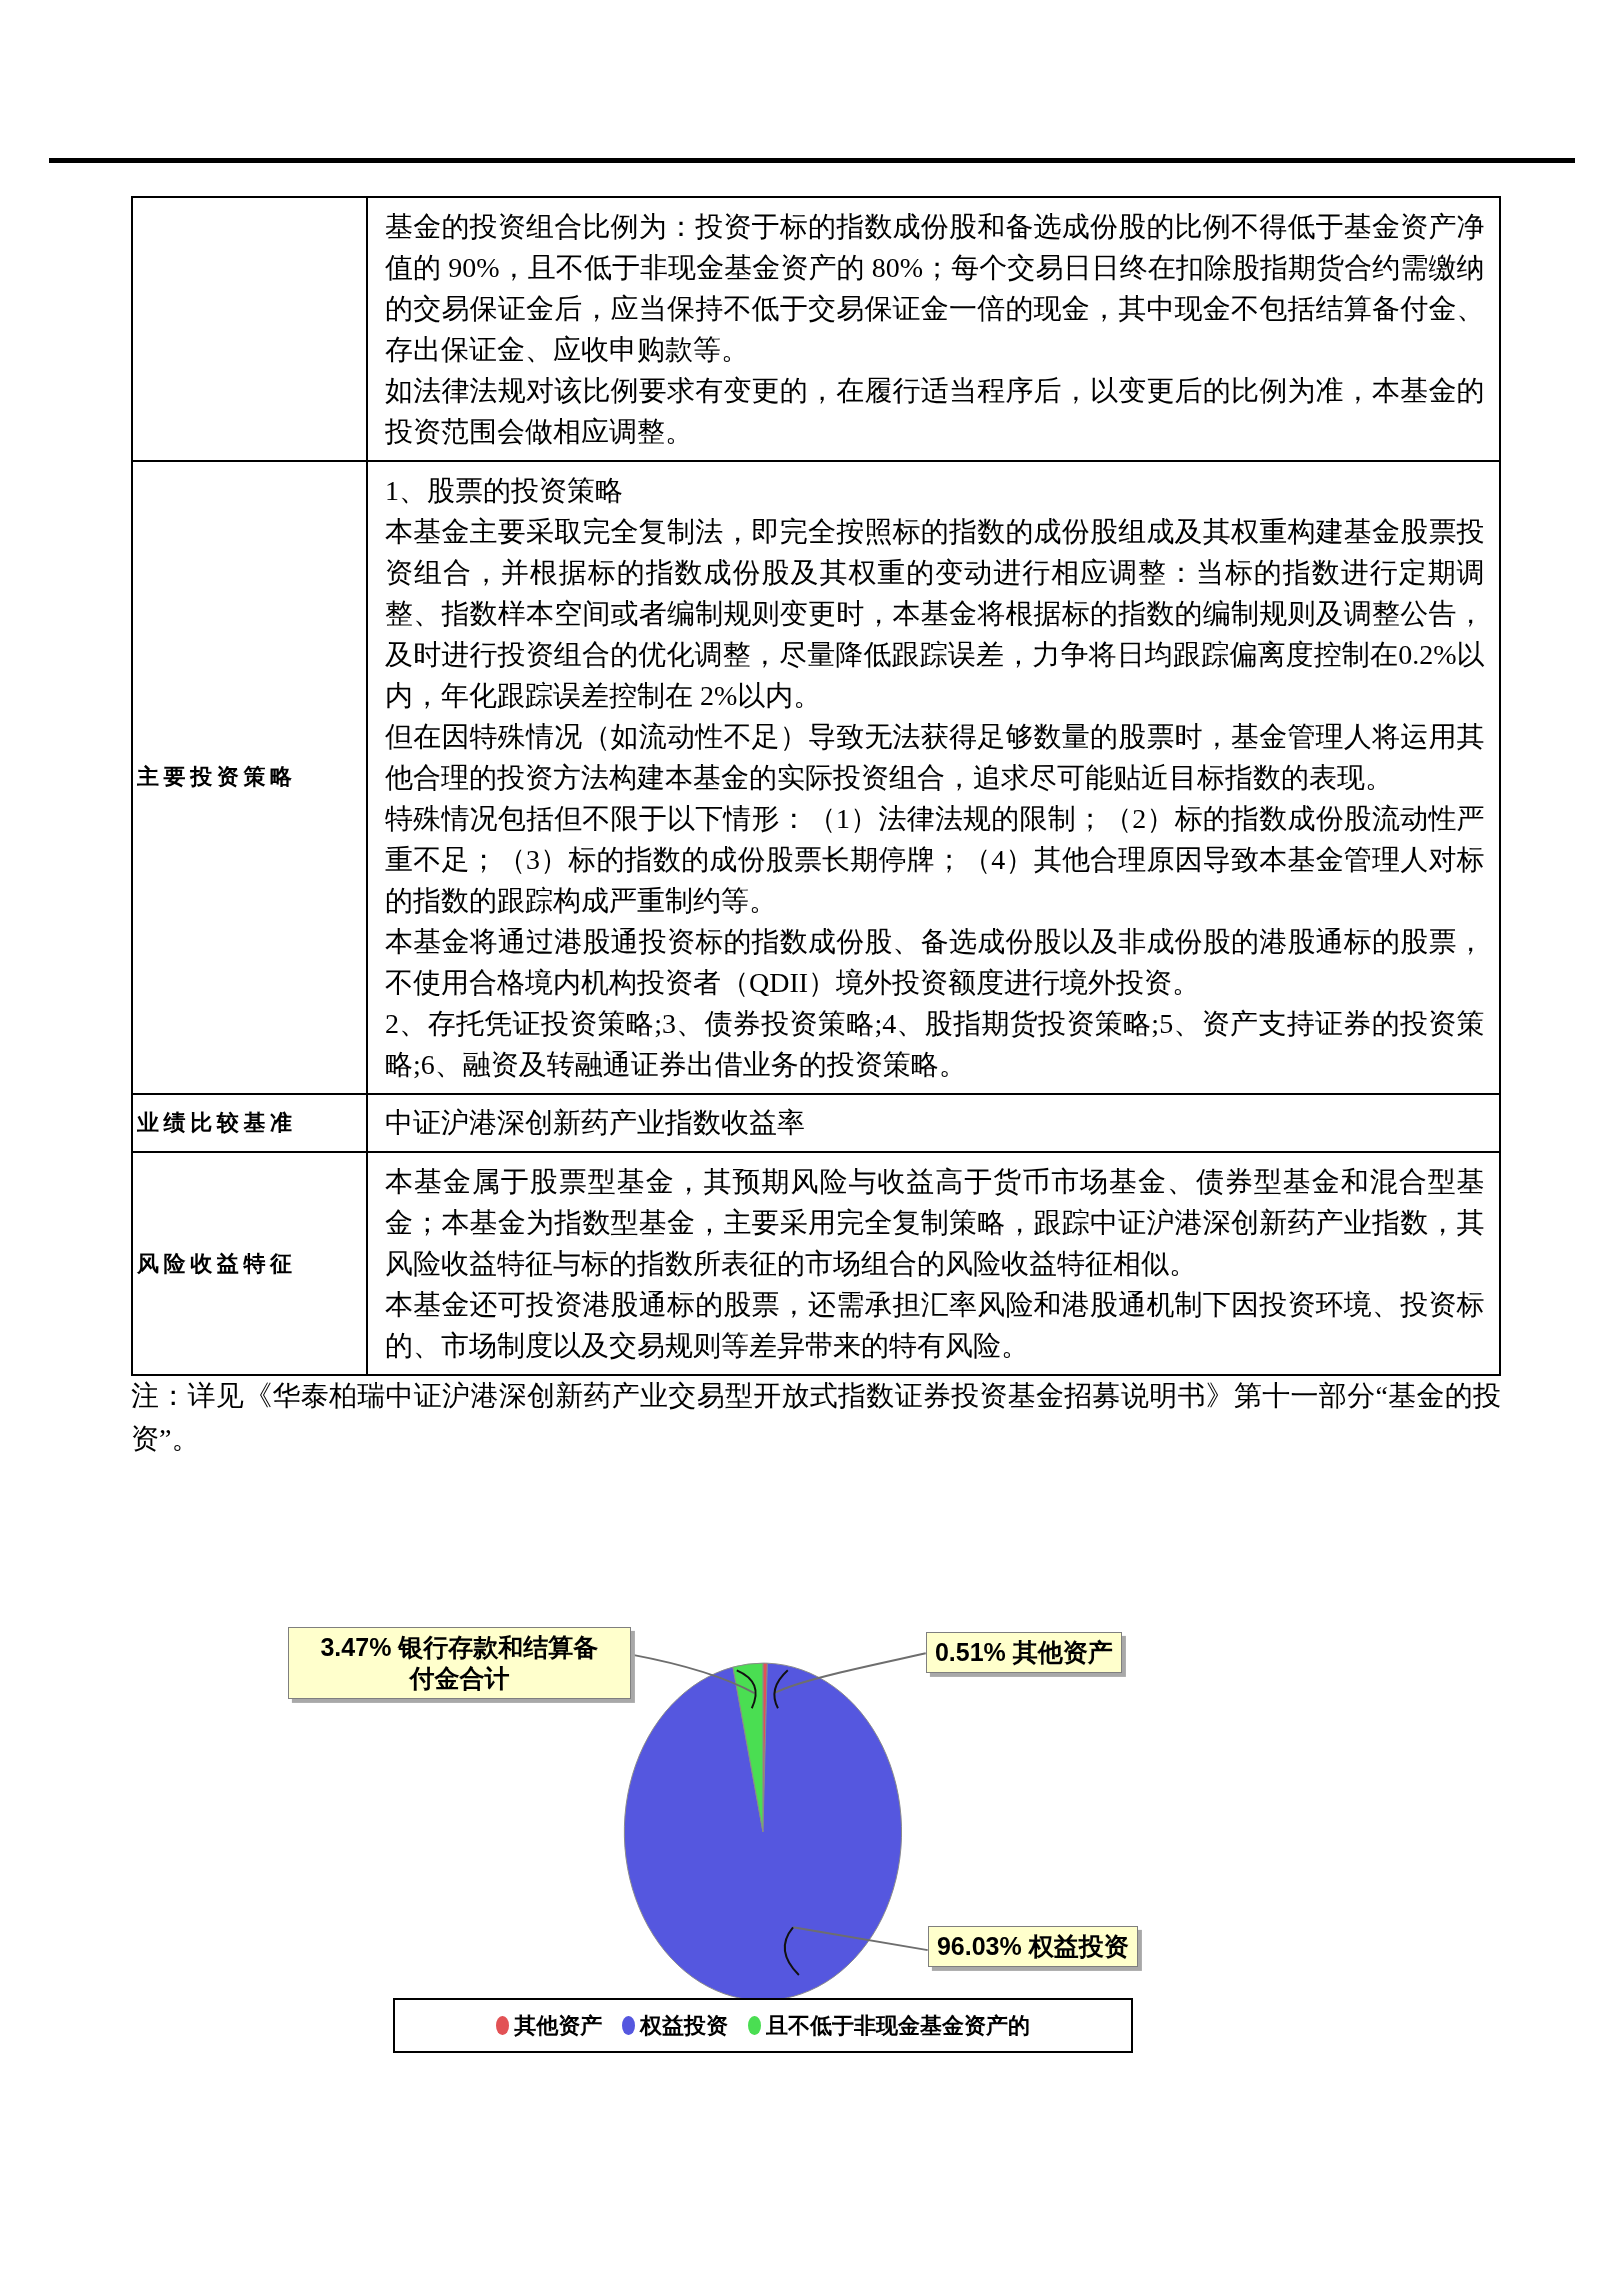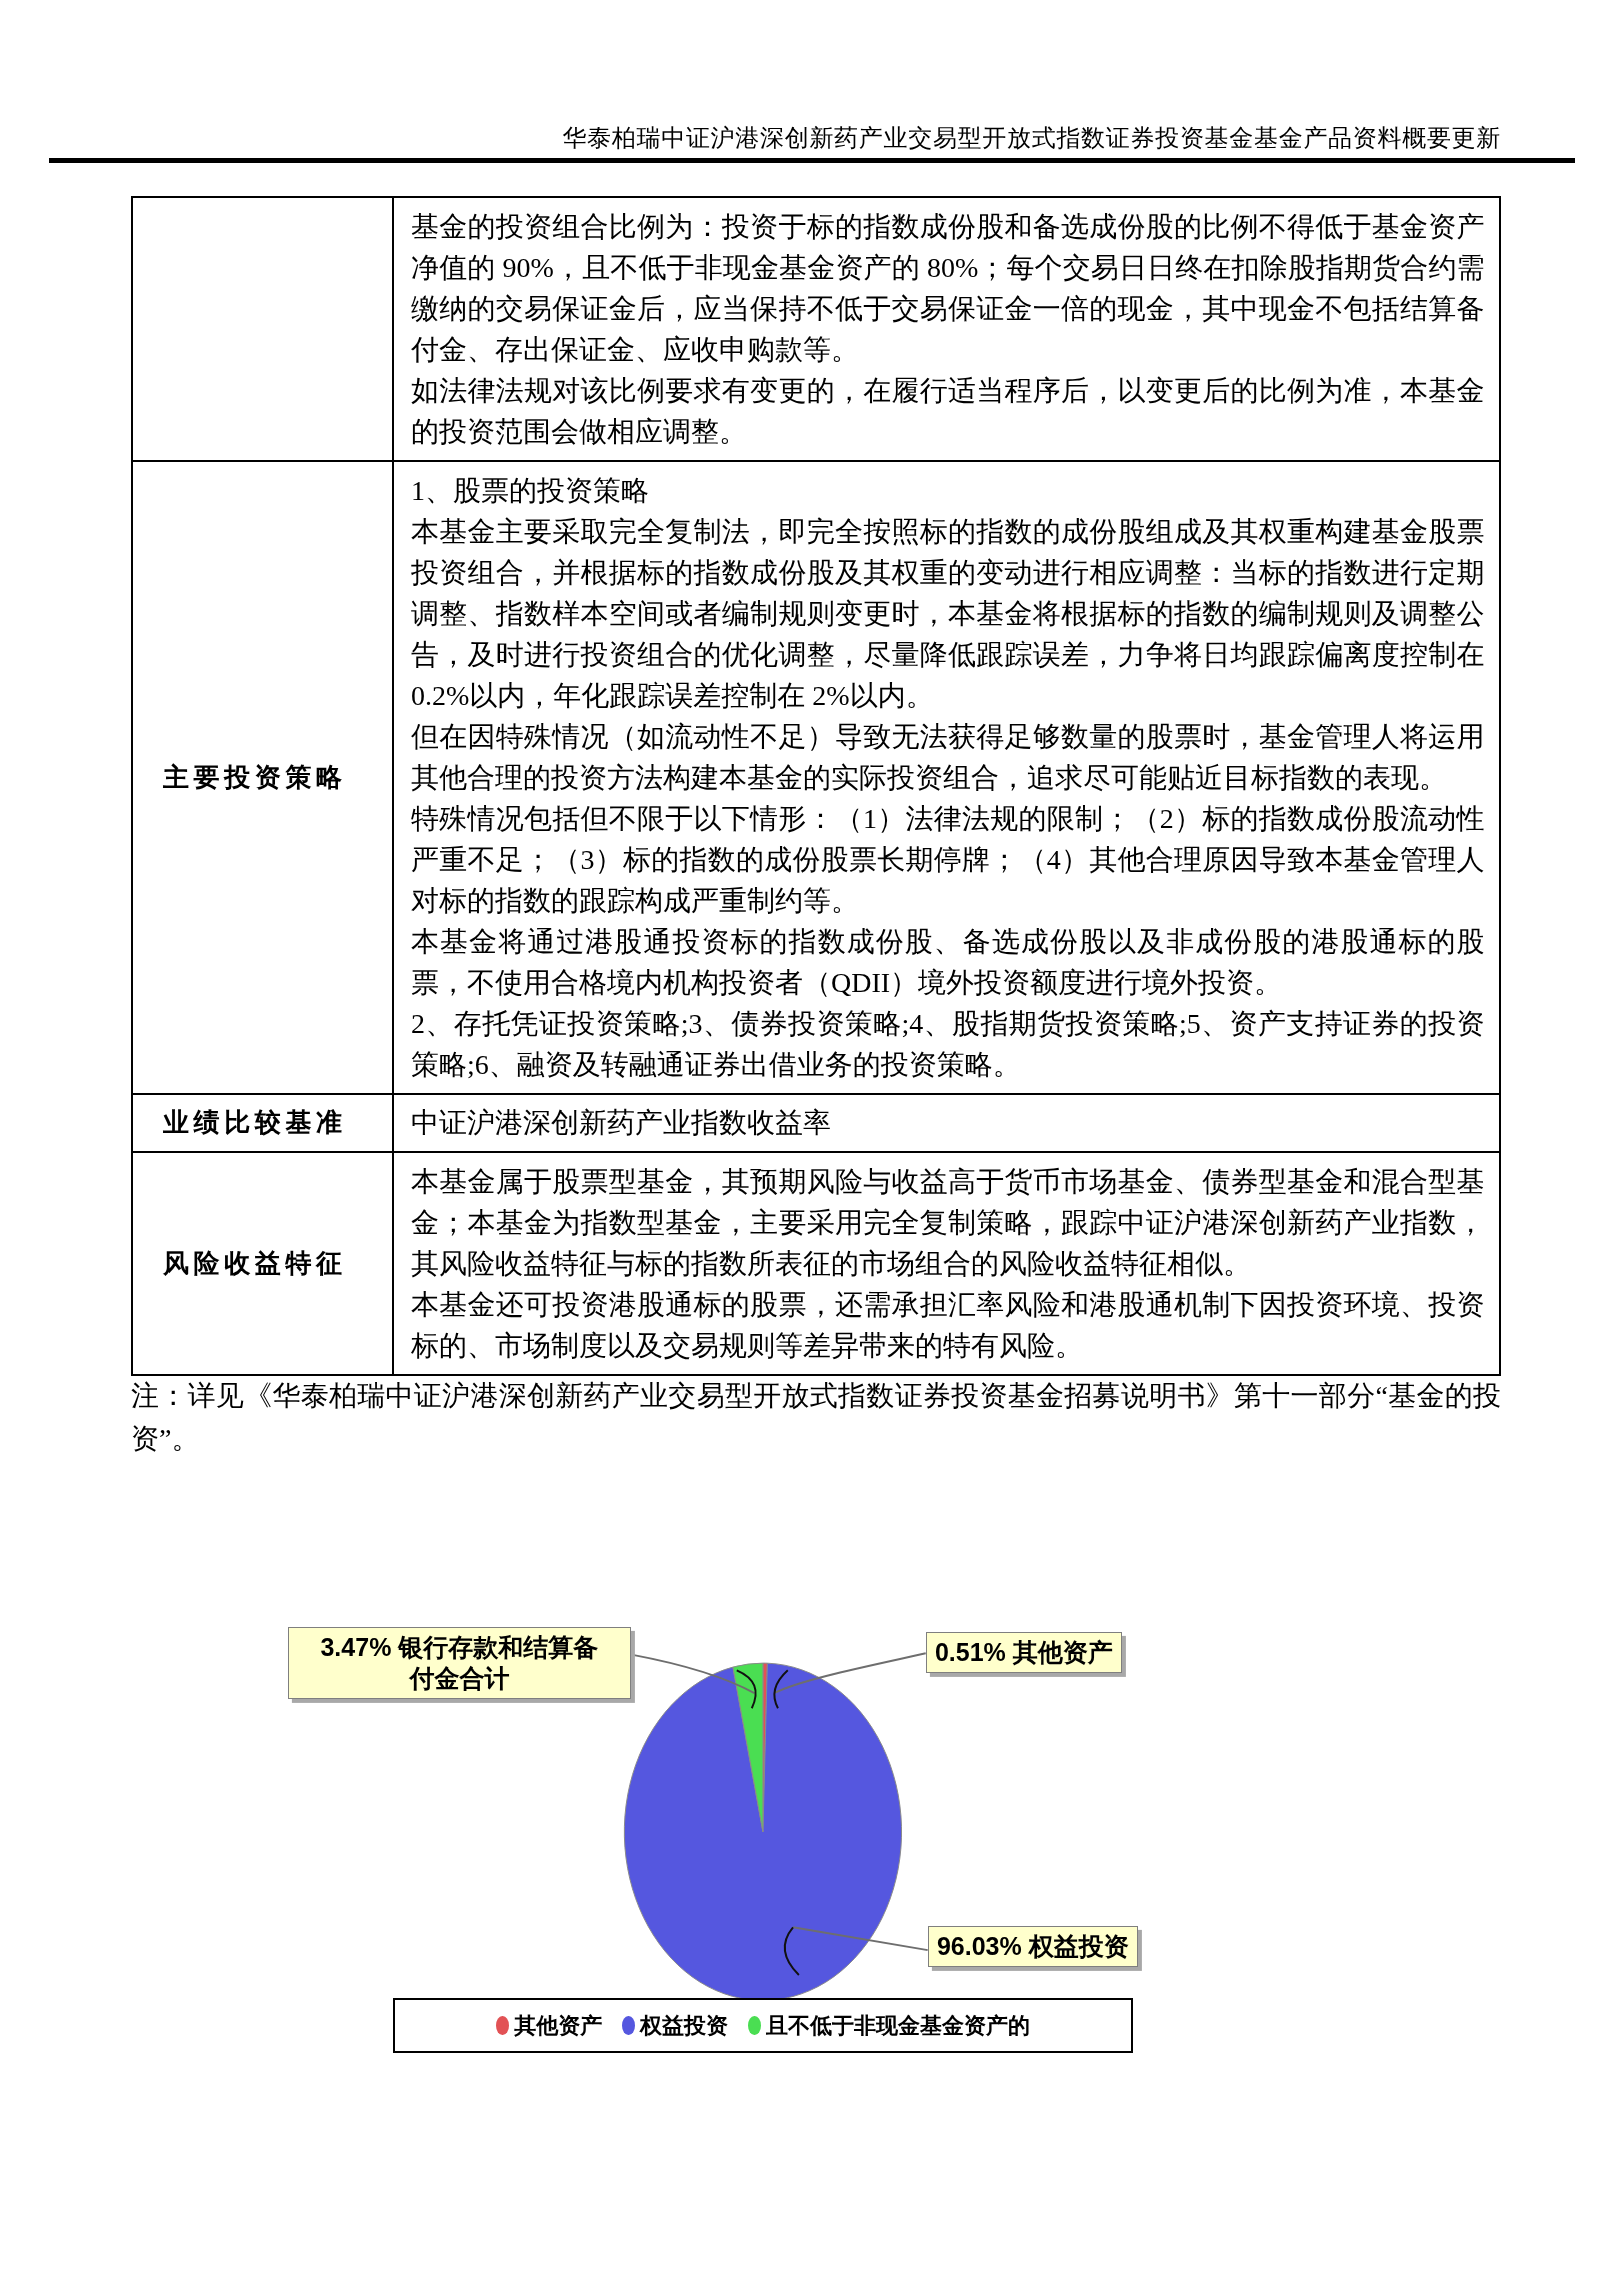--- a/index.html
+++ b/index.html
@@ -7,21 +7,21 @@
         font-family:"Liberation Serif", serif;overflow:hidden;}
 
   .doc-header{position:absolute;left:131px;top:122px;width:1370px;text-align:right;
               font-size:24px;letter-spacing:0.7px;}
   .header-rule{position:absolute;left:49px;top:158px;width:1526px;height:4.6px;background:#000;}
 
   table.fund-table{position:absolute;left:131px;top:196px;width:1370px;border-collapse:collapse;
                    table-layout:fixed;}
   table.fund-table td{border:2.6px solid #000;vertical-align:middle;}
   .label-cell{width:228px;font-family:"Liberation Sans", sans-serif;font-weight:bold;
-              font-size:26px;letter-spacing:4.6px;padding-left:30px;}
+              font-size:22px;letter-spacing:4.6px;padding-left:4px;}
   .content-cell{font-size:28px;line-height:41px;text-align:justify;
                 padding:7.9px 14.4px 7.9px 17px;}
   .content-cell p{margin:0;}
   tr.r0{height:257px} tr.r1{height:629px} tr.r2{height:55px} tr.r3{height:217px}
 
   .note{position:absolute;left:131px;top:1374px;width:1370px;font-size:28px;line-height:43px;
         text-align:justify;}
   .section-heading{position:absolute;left:145px;top:1480px;
         font-family:"Liberation Sans", sans-serif;font-weight:bold;font-size:30px;}
 
@@ -44,21 +44,20 @@
   .legend-item{display:flex;align-items:center;gap:5.2px;white-space:nowrap;}
   .legend-marker{display:inline-block;width:13px;height:19.6px;border-radius:50%;}
 
   .footer{position:absolute;left:0;top:2119px;width:1623px;text-align:center;font-size:26px;}
 </style>
 </head>
 <body>
 
 <div class="page">
 
-  <div class="doc-header">华泰柏瑞中证沪港深创新药产业交易型开放式指数证券投资基金基金产品资料概要更新</div>
   <div class="header-rule"></div>
 
   <table class="fund-table">
     <tbody>
         <tr class="r0">
       <td class="label-cell"></td>
       <td class="content-cell">
         <p>基金的投资组合比例为：投资于标的指数成份股和备选成份股的比例不得低于基金资产净值的 90%，且不低于非现金基金资产的 80%；每个交易日日终在扣除股指期货合约需缴纳的交易保证金后，应当保持不低于交易保证金一倍的现金，其中现金不包括结算备付金、存出保证金、应收申购款等。</p>
         <p>如法律法规对该比例要求有变更的，在履行适当程序后，以变更后的比例为准，本基金的投资范围会做相应调整。</p>
       </td>

